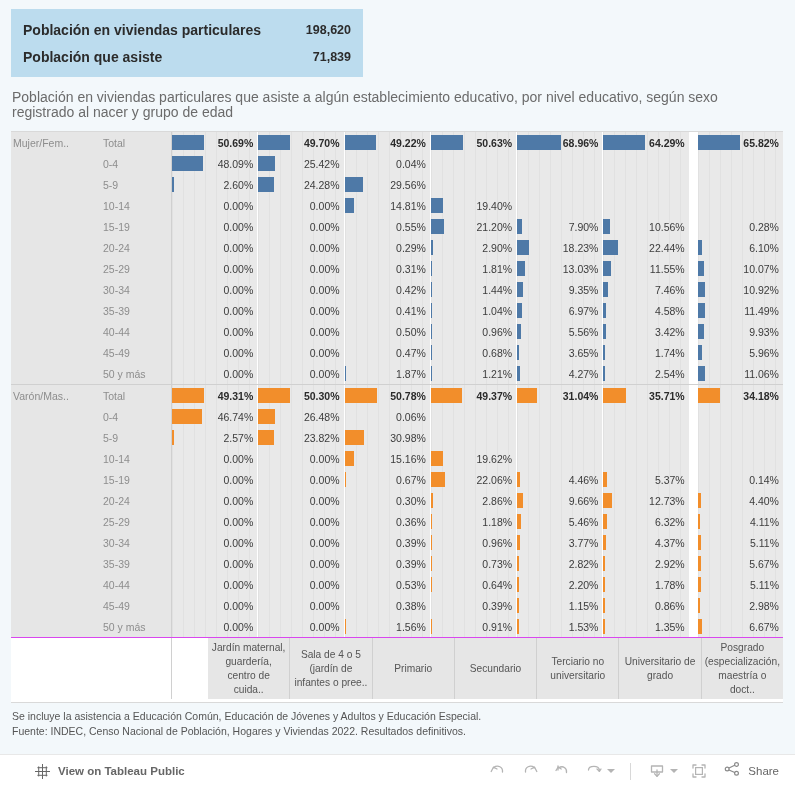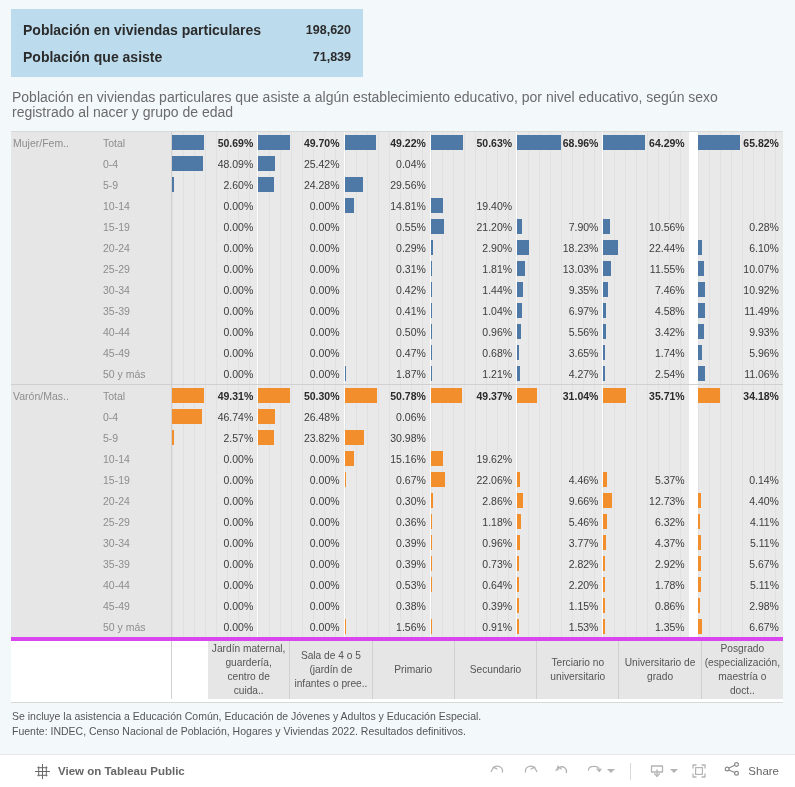--- a/index.html
+++ b/index.html
@@ -117,21 +117,21 @@
   }
   .val.bold { font-weight: bold; color: #2b2b2b; }
 
   
   .grid-row.total .hdr-age { color: #8d8d8d; }
 
   
   .axis-row {
     display: flex;
     height: 62px;
-    border-top: 4px solid #d946ef;
+    border-top: 1px solid #d946ef;
     gap: 36px;
   }
   .axis-spacer {
     width: 161px; min-width: 161px;
     background: #ffffff;
     border-right: 1px solid #d0d0d0;
   }
   .axis-cells { display: flex; flex: 1 1 auto; }
   .axis-cell {
     flex: 1 1 0;

